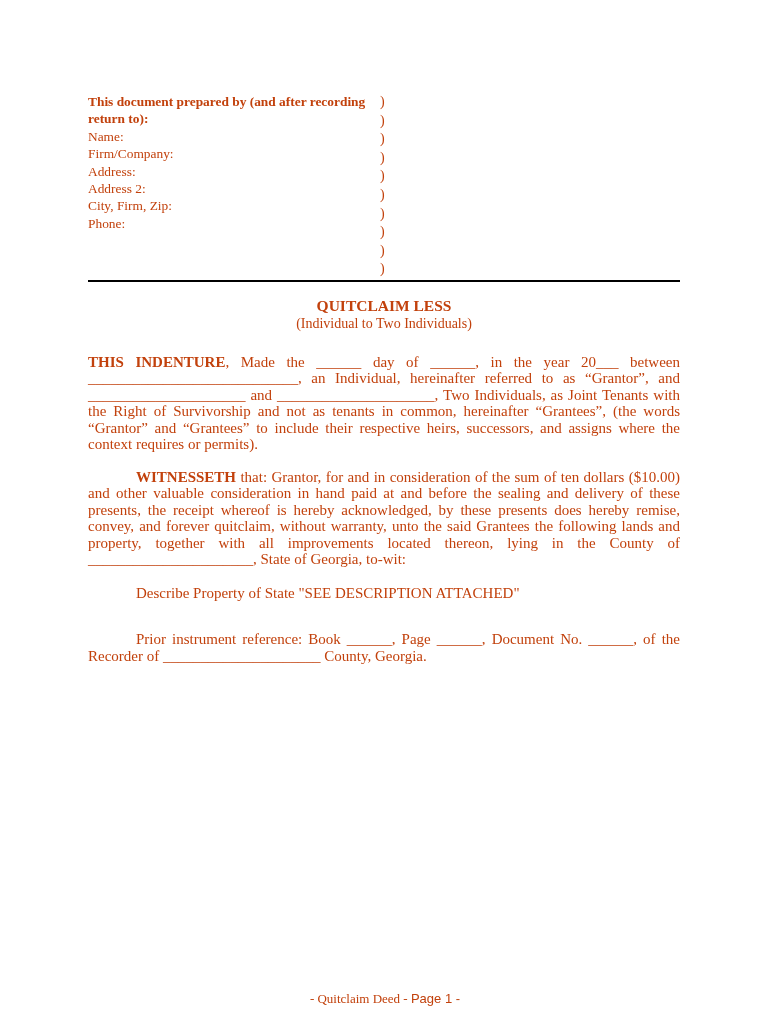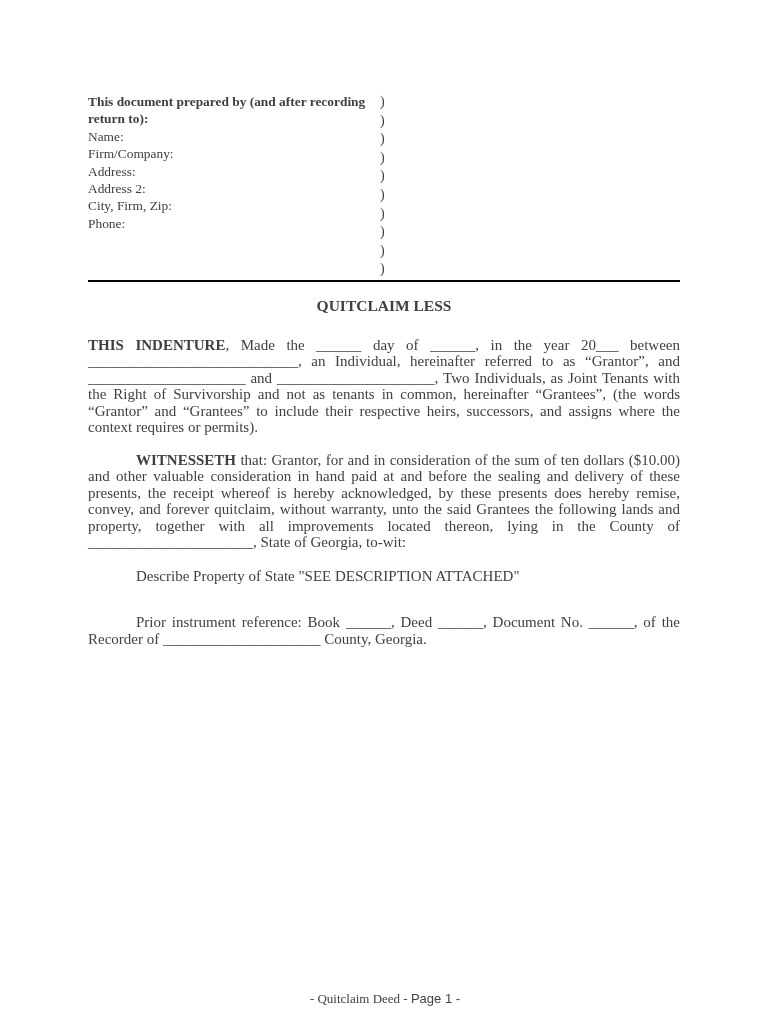--- a/index.html
+++ b/index.html
@@ -3,21 +3,21 @@
 <meta charset="utf-8">
 <style>
   html, body { margin: 0; padding: 0; background: #ffffff; }
   .page {
     position: relative;
     width: 770px;
     height: 1024px;
     background: #ffffff;
     overflow: hidden;
     font-family: "Liberation Serif", serif;
-    color: #404040;
+    color: #c2410c;
   }
   .content { position: absolute; left: 88px; top: 93px; width: 592px; }
 
   .prep-row { display: flex; align-items: flex-start; }
   .prep-left { width: 292px; font-size: 13.4px; line-height: 17.4px; }
   .prep-bold { font-weight: bold; }
   .paren-col { font-size: 14px; line-height: 18.6px; }
 
   .reserved {
     text-align: right;
@@ -75,22 +75,23 @@
         <div>)</div>
         <div>)</div>
         <div>)</div>
         <div>)</div>
       </div>
     </div>
 
     <div class="rule"></div>
 
     <div class="title">QUITCLAIM LESS</div>
+    <div class="subtitle">(Individual to Two Individuals)</div>
 
     <p class="para p-indenture"><b>THIS INDENTURE</b><span>, Made the </span><span class="blank">______</span><span> day of </span><span class="blank">______</span><span>, in the year 20</span><span class="blank">___</span><span> between </span><span class="blank">____________________________</span><span>, an Individual, hereinafter referred to as “Grantor”, and </span><span class="blank">_____________________</span><span> and </span><span class="blank">_____________________</span><span>, Two Individuals, as Joint Tenants with the Right of Survivorship and not as tenants in common, hereinafter “Grantees”, (the words “Grantor” and “Grantees” to include their respective heirs, successors, and assigns where the context requires or permits).</span></p>
     <p class="para p-witnesseth"><b>WITNESSETH</b><span> that: Grantor, for and in consideration of the sum of ten dollars ($10.00) and other valuable consideration in hand paid at and before the sealing and delivery of these presents, the receipt whereof is hereby acknowledged, by these presents does hereby remise, convey, and forever quitclaim, without warranty, unto the said Grantees the following lands and property, together with all improvements located thereon, lying in the County of </span><span class="blank">______________________</span><span>, State of Georgia, to-wit:</span></p>
     <p class="para p-describe">Describe Property of State "SEE DESCRIPTION ATTACHED"</p>
-    <p class="para p-prior"><span>Prior instrument reference: Book </span><span class="blank">______</span><span>, Deed </span><span class="blank">______</span><span>, Document No. </span><span class="blank">______</span><span>, of the Recorder of </span><span class="blank">_____________________</span><span> County, Georgia.</span></p>
+    <p class="para p-prior"><span>Prior instrument reference: Book </span><span class="blank">______</span><span>, Page </span><span class="blank">______</span><span>, Document No. </span><span class="blank">______</span><span>, of the Recorder of </span><span class="blank">_____________________</span><span> County, Georgia.</span></p>
 
   </div>
 
   <div class="footer"><span>- Quitclaim Deed - </span><span class="f-sans">Page 1 -</span></div>
 </div>
 
 </body></html>

